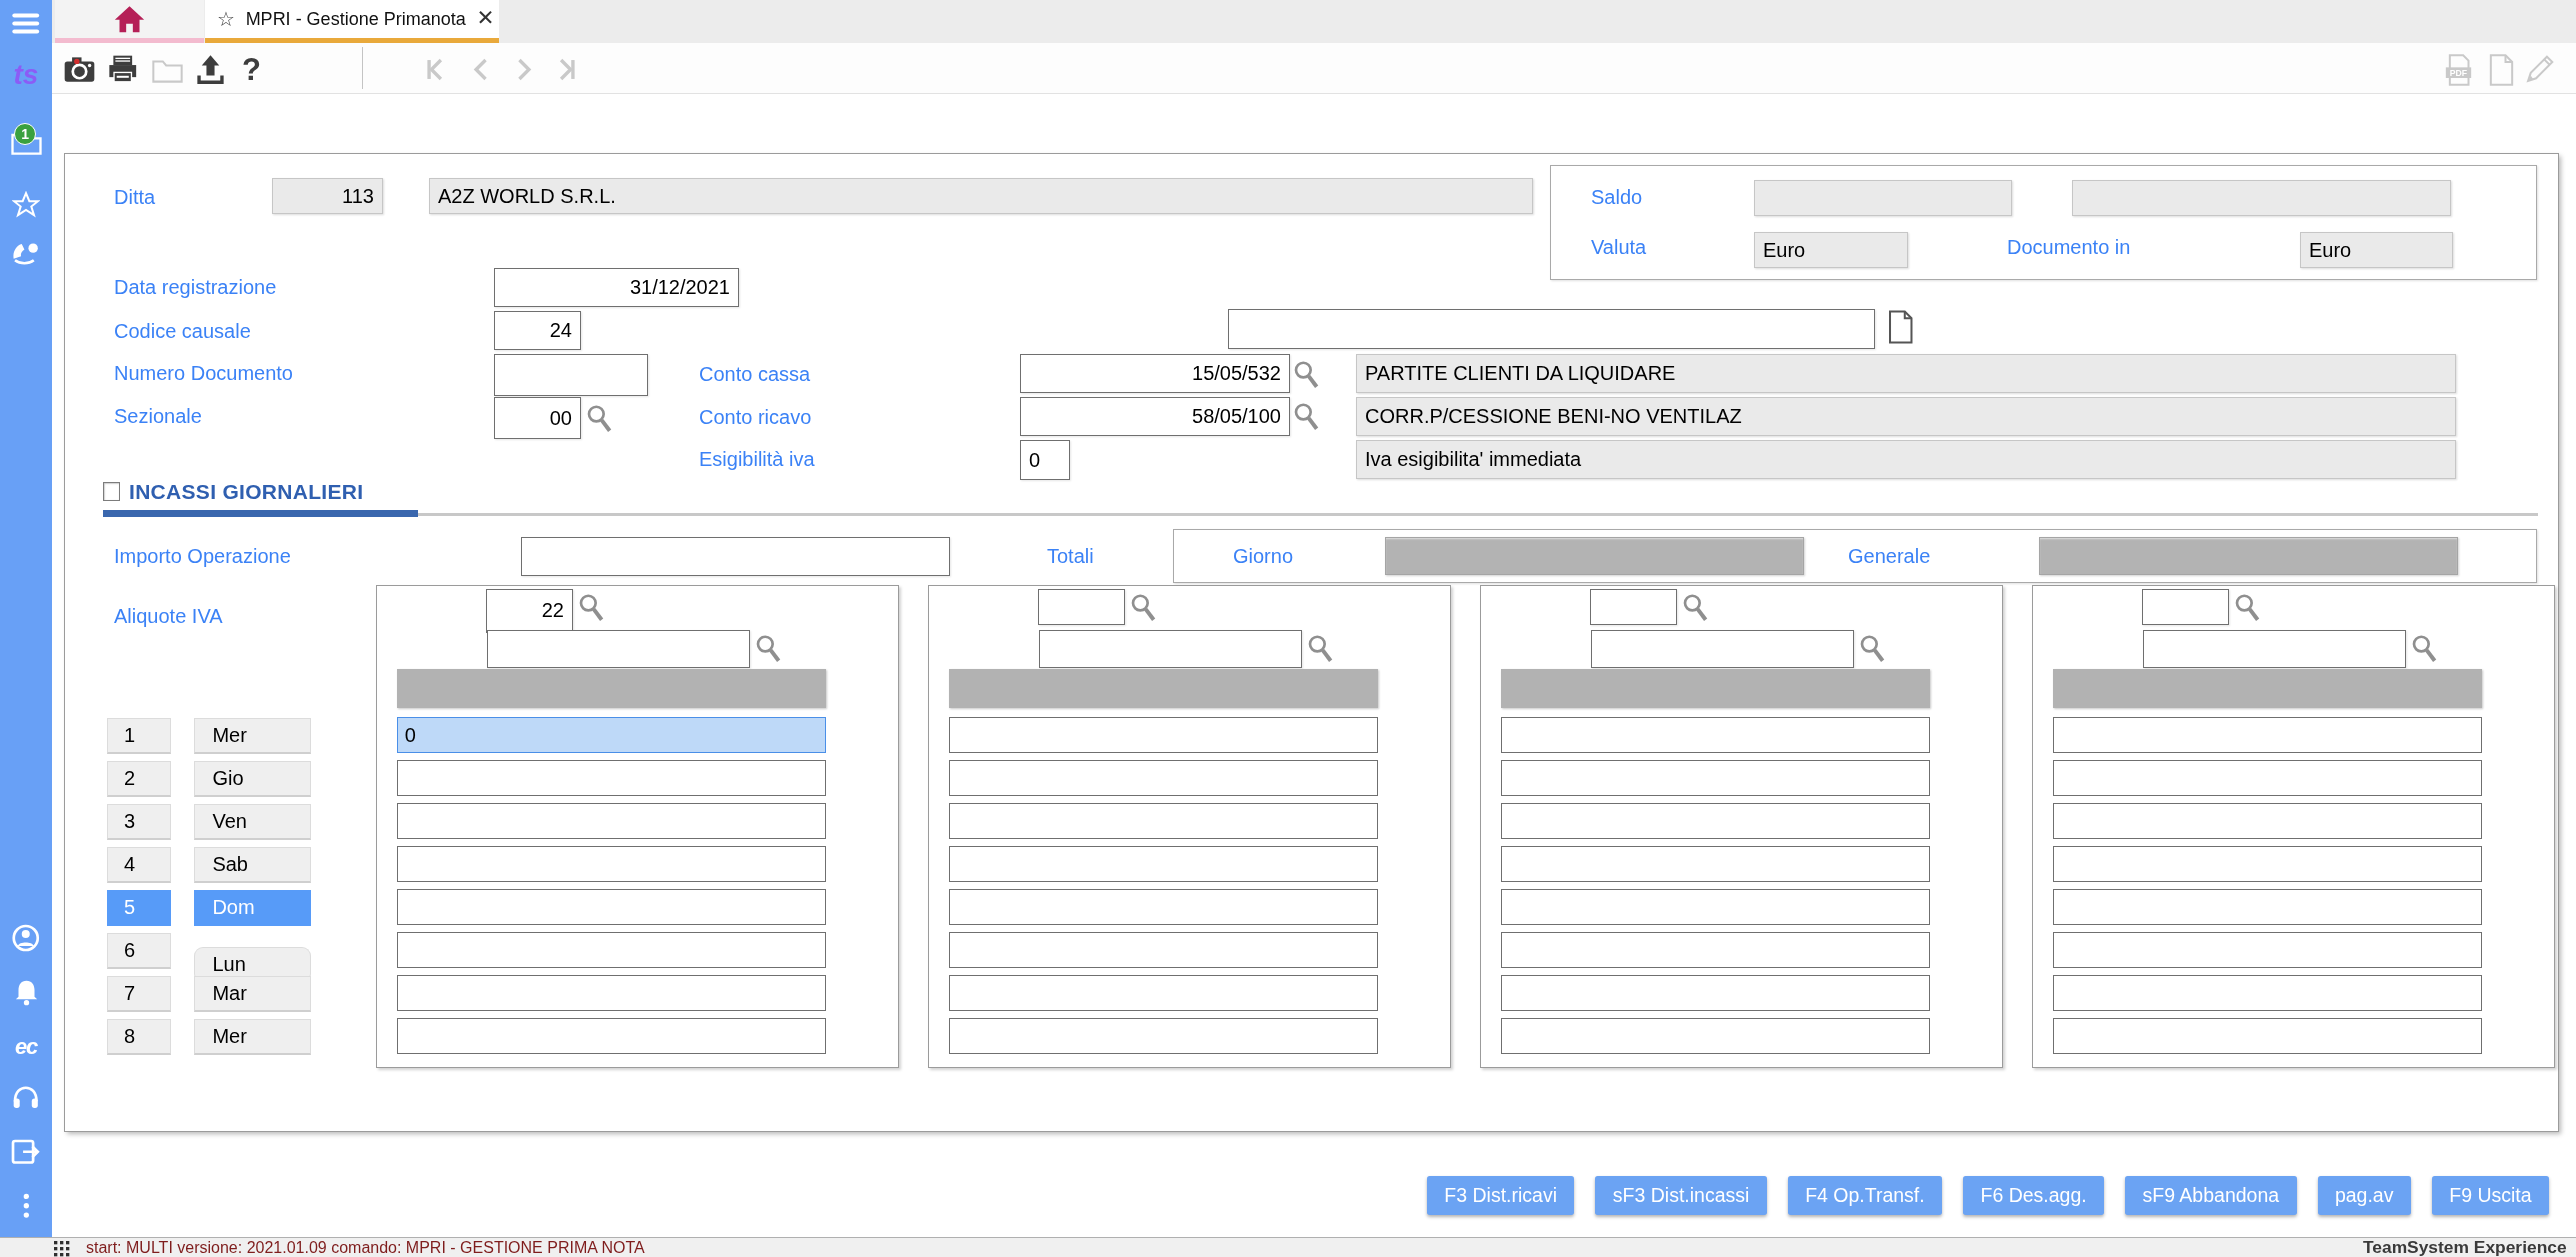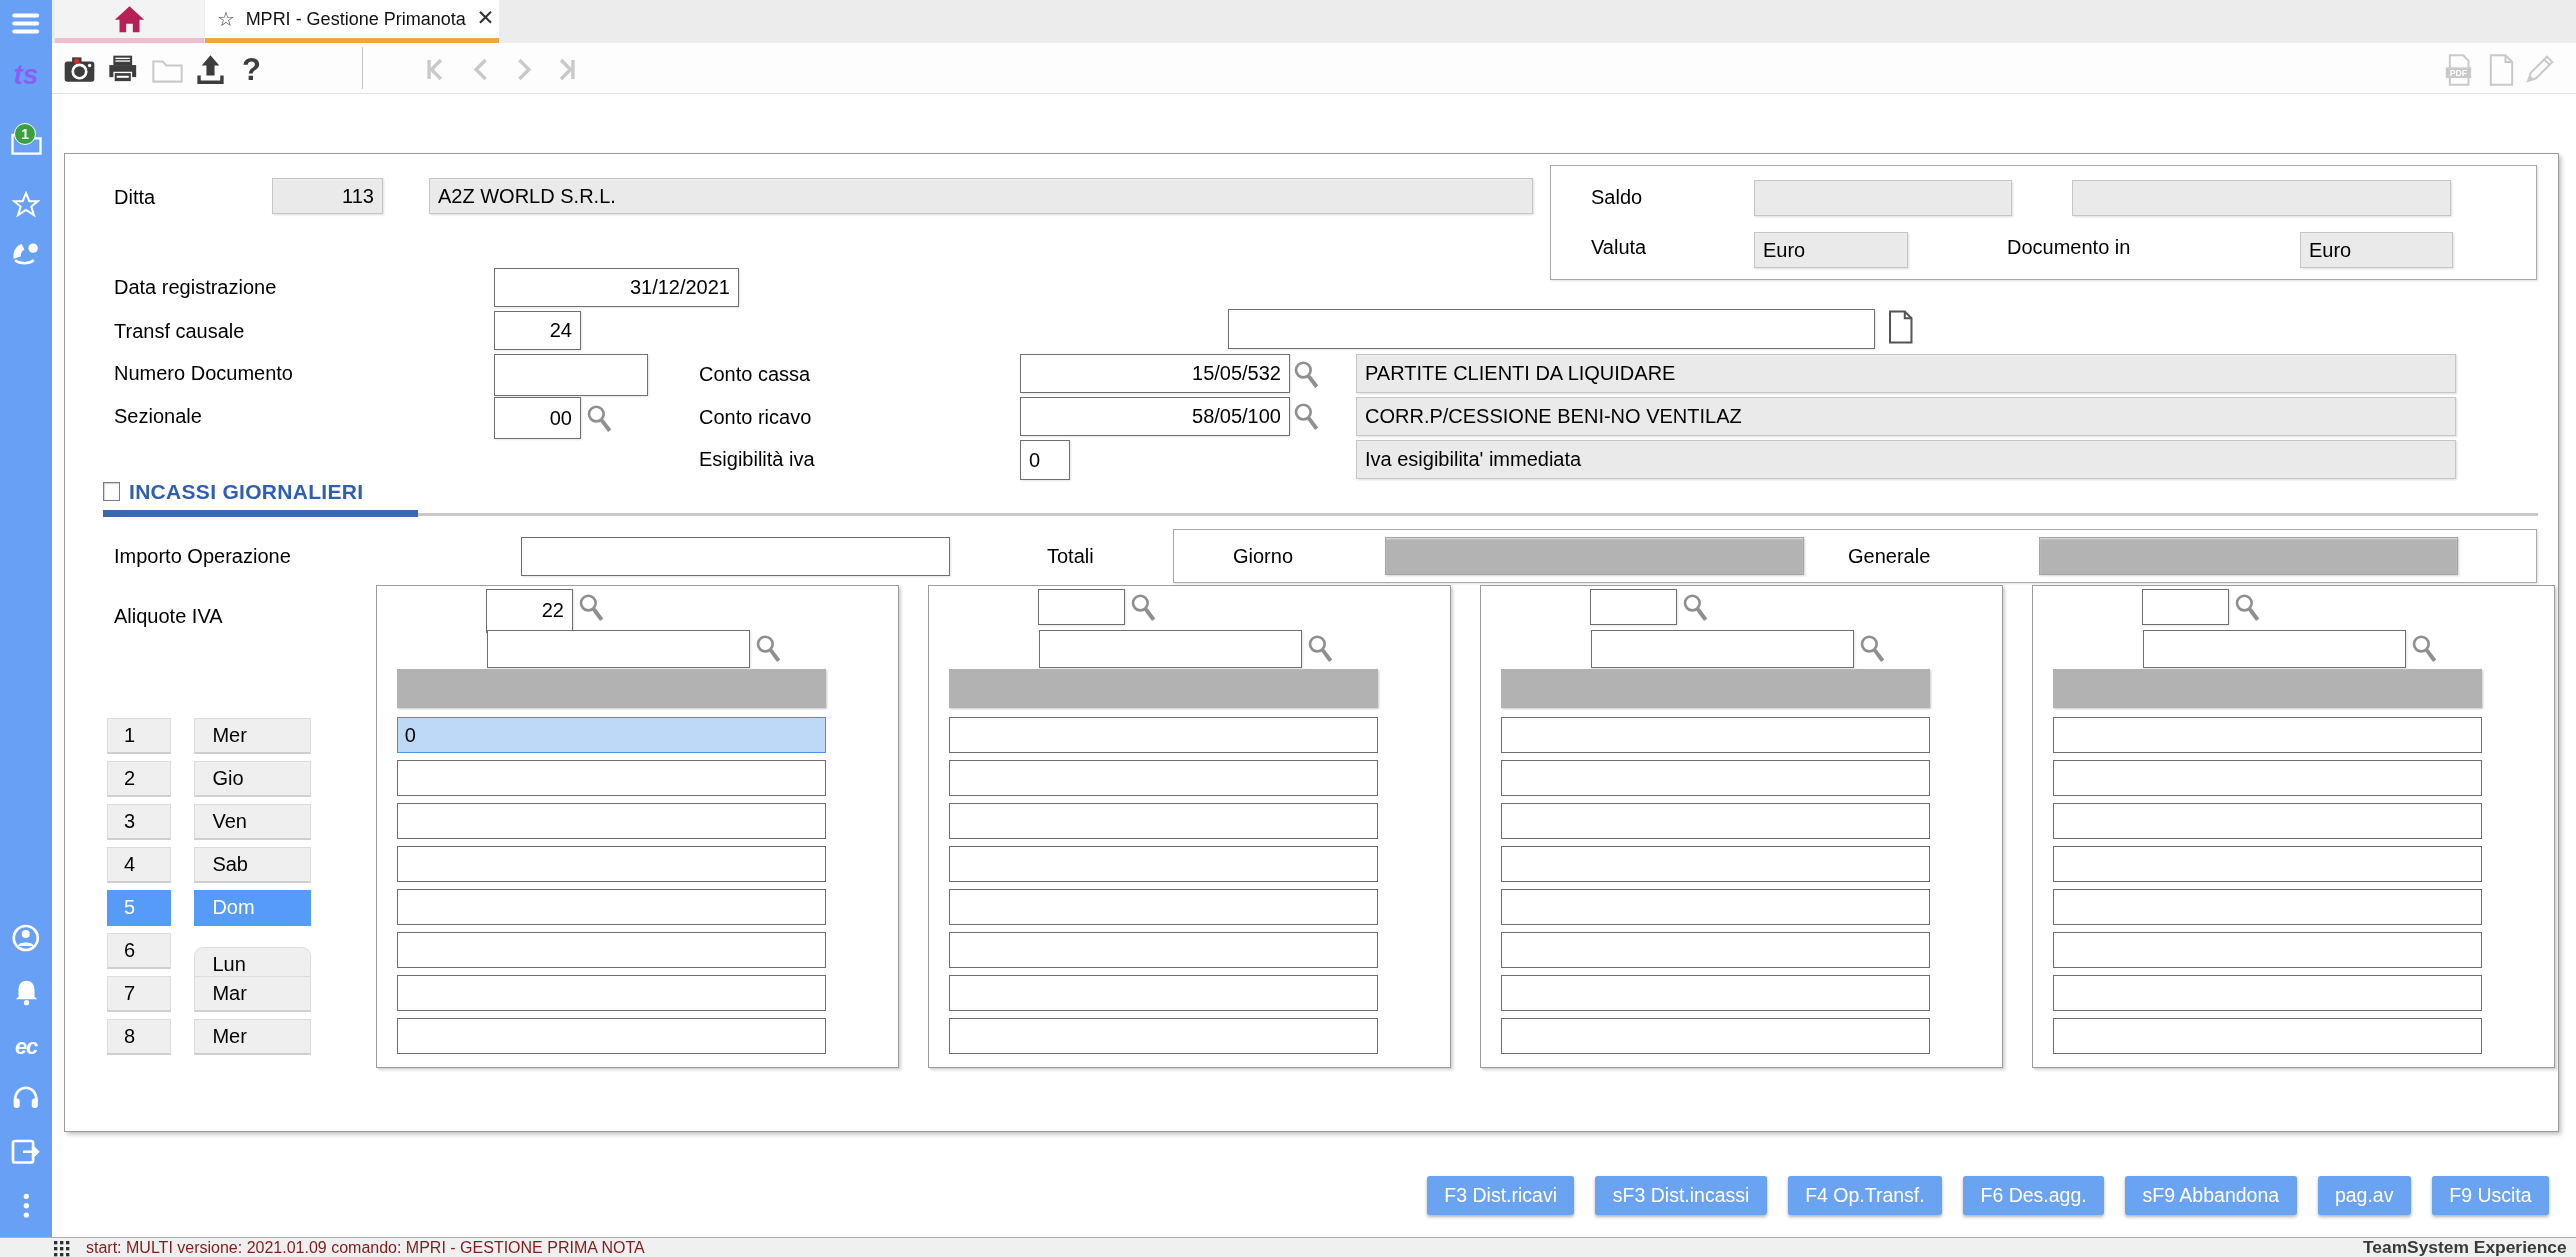--- a/index.html
+++ b/index.html
@@ -19,21 +19,21 @@
   .tbicon{top:54px;width:31px;height:31px;display:flex;align-items:center;justify-content:center;}
   .qmark{font-size:31px;font-weight:bold;color:#3d3d3d;}
   
   .sidebar{left:0;top:0;width:52px;height:1237px;background:#68a0f6;}
   .sb{position:absolute;left:0;width:52px;display:flex;align-items:center;justify-content:center;}
   .ts-logo{font-size:28px;font-weight:bold;font-style:italic;color:#8b5cf6;}
   .ec-logo{font-size:22px;font-weight:bold;font-style:italic;color:#fff;letter-spacing:-1.3px;}
   .badge{position:absolute;right:5.4px;top:-8px;width:20px;height:20px;border-radius:50%;background:#3aa13f;border:1.3px solid #fff;color:#fff;font-size:14px;font-weight:bold;display:flex;align-items:center;justify-content:center;}
   
   .main-box{left:64px;top:153px;width:2495px;height:979px;background:#fff;border:1.3px solid #9b9b9b;box-sizing:border-box;box-shadow:2.7px 3.4px 4.7px rgba(0,0,0,0.28);}
-  .label{font-size:20px;color:#000000;white-space:nowrap;}
+  .label{font-size:20px;color:#3b82f6;white-space:nowrap;}
   .field{box-sizing:border-box;font-size:20px;color:#000;white-space:nowrap;overflow:hidden;padding:0 8px;display:flex;align-items:center;}
   .in{background:#fff;border:1.3px solid #6f6f6f;box-shadow:1.3px 1.3px 2px rgba(0,0,0,0.10);}
   .ro{background:#eaeaea;border:0.7px solid #c6c6c6;box-shadow:1.3px 1.3px 2px rgba(0,0,0,0.14);}
   .tot{background:#b3b3b3;border:0.7px solid #a5a5a5;box-shadow:inset 0 1.3px 1.3px rgba(255,255,255,.5), 1.3px 1.3px 2px rgba(0,0,0,0.18);}
   .right{justify-content:flex-end;}
   .groupbox{border:1.3px solid #a9a9a9;box-sizing:border-box;background:#fff;box-shadow:1.3px 1.3px 2px rgba(0,0,0,0.12);}
   .section-title{font-size:21px;font-weight:bold;color:#2f5fb0;letter-spacing:0.3px;}
   .checkbox{width:17.4px;height:19px;background:#fff;border:1.3px solid #7c7c7c;box-sizing:border-box;box-shadow:inset 0.7px 0.7px 1.3px rgba(0,0,0,.25);}
   
   .panel{position:absolute;top:585px;width:523px;height:483px;border:1.3px solid #9b9b9b;box-sizing:border-box;background:#fff;box-shadow:2px 2px 2.7px rgba(0,0,0,0.18);}
@@ -230,21 +230,21 @@
   <div class="abs field ro" style="left:1754px;top:180px;width:258px;height:36px;"></div>
   <div class="abs field ro" style="left:2072px;top:180px;width:379px;height:36px;"></div>
   <span class="abs label" style="left:1591px;top:236px;">Valuta</span>
   <div class="abs field ro" style="left:1754px;top:232px;width:154px;height:36px;">Euro</div>
   <span class="abs label" style="left:2007px;top:236px;">Documento in</span>
   <div class="abs field ro" style="left:2300px;top:232px;width:153px;height:36px;">Euro</div>
 
   <span class="abs label" style="left:114px;top:276px;">Data registrazione</span>
   <div class="abs field in right" style="left:494px;top:268px;width:245px;height:39px;">31/12/2021</div>
 
-  <span class="abs label" style="left:114px;top:320px;">Transf causale</span>
+  <span class="abs label" style="left:114px;top:320px;">Codice causale</span>
   <div class="abs field in right" style="left:494px;top:311px;width:87px;height:39px;">24</div>
   <div class="abs field in" style="left:1228px;top:309px;width:647px;height:40px;"></div>
   <div class="abs" style="left:1888px;top:310px;">
     <svg width="25.5" height="34" viewBox="0 0 38 50">
         <path d="M3 2 L25 2 L35 12 L35 48 L3 48 Z" fill="#fff" stroke="#555" stroke-width="3"></path>
         <path d="M25 2 L25 12 L35 12" fill="none" stroke="#555" stroke-width="3"></path>
       </svg>
   </div>
 
   <span class="abs label" style="left:114px;top:362px;">Numero Documento</span>

